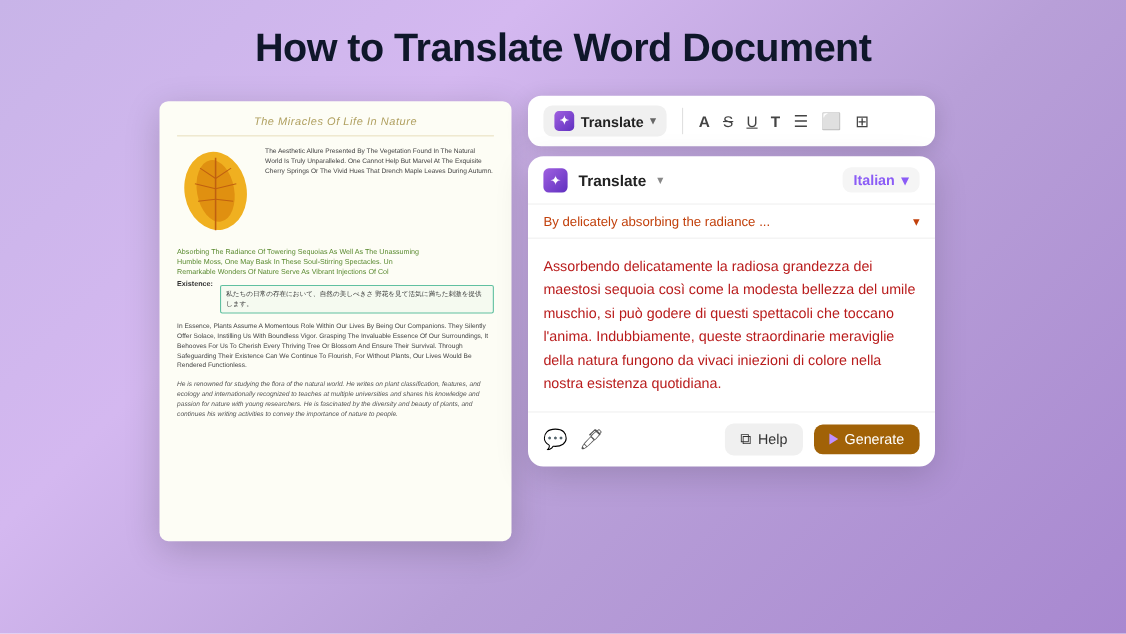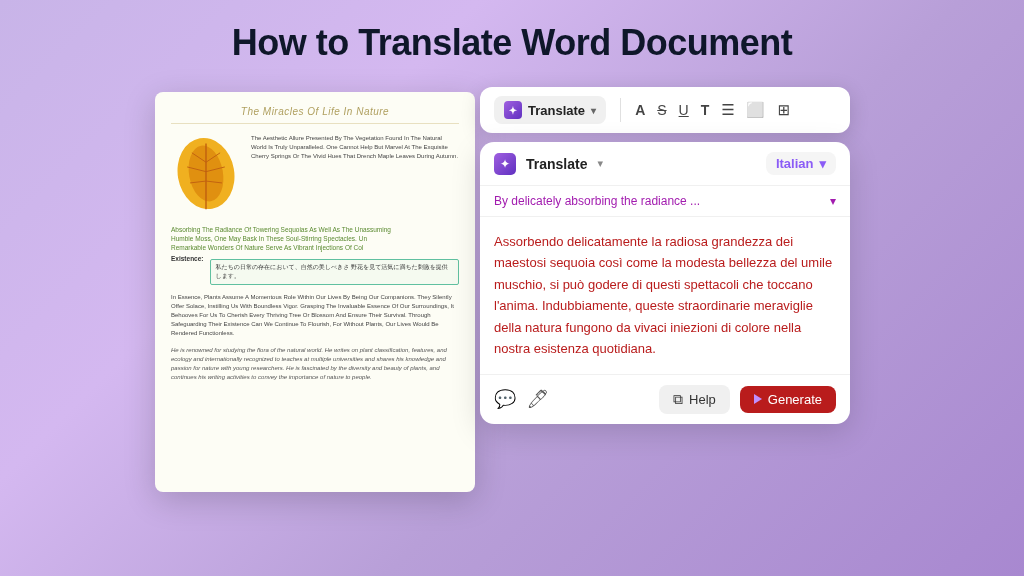--- a/index.html
+++ b/index.html
@@ -22,21 +22,21 @@
     .content-area {
       position: relative;
       display: flex;
       justify-content: center;
       align-items: flex-start;
       height: calc(576px - 85px);
     }
     
     .word-doc {
       position: absolute;
-      left: 155px;
+      left: 145px;
       top: 10px;
       width: 320px;
       height: 400px;
       background: #fdfdf5;
       border-radius: 8px;
       box-shadow: 0 8px 32px rgba(0,0,0,0.18);
       overflow: hidden;
       padding: 14px 16px 10px 16px;
     }
     .doc-title-bar {
@@ -159,21 +159,21 @@
       background: #f5f5f5;
       border-radius: 8px;
       padding: 4px 10px;
     }
     .panel-input-row {
       padding: 8px 14px;
       border-bottom: 1px solid #f0f0f0;
     }
     .panel-input-text {
       font-size: 12px;
-      color: #a21caf;
+      color: #c2410c;
       display: flex;
       align-items: center;
       justify-content: space-between;
     }
     .panel-output {
       padding: 14px;
       min-height: 100px;
     }
     .panel-output-text {
       font-size: 13px;
@@ -198,21 +198,21 @@
       padding: 6px 14px;
       font-size: 13px;
       font-weight: 500;
       color: #333;
       cursor: pointer;
     }
     .footer-generate-btn {
       display: flex;
       align-items: center;
       gap: 6px;
-      background: #b91c1c;
+      background: #a16207;
       border-radius: 8px;
       padding: 6px 14px;
       font-size: 13px;
       font-weight: 500;
       color: white;
       cursor: pointer;
     }
     .footer-generate-icon {
       width: 0;
       height: 0;

